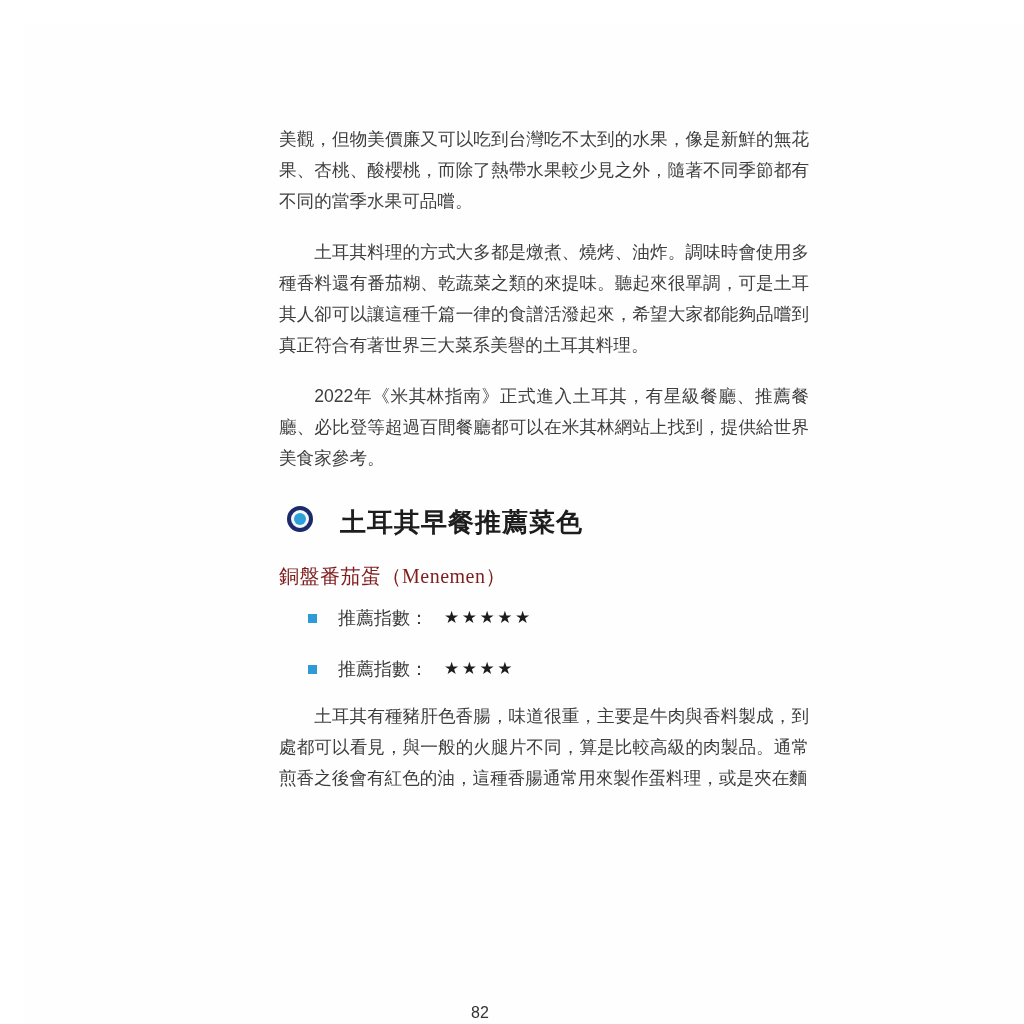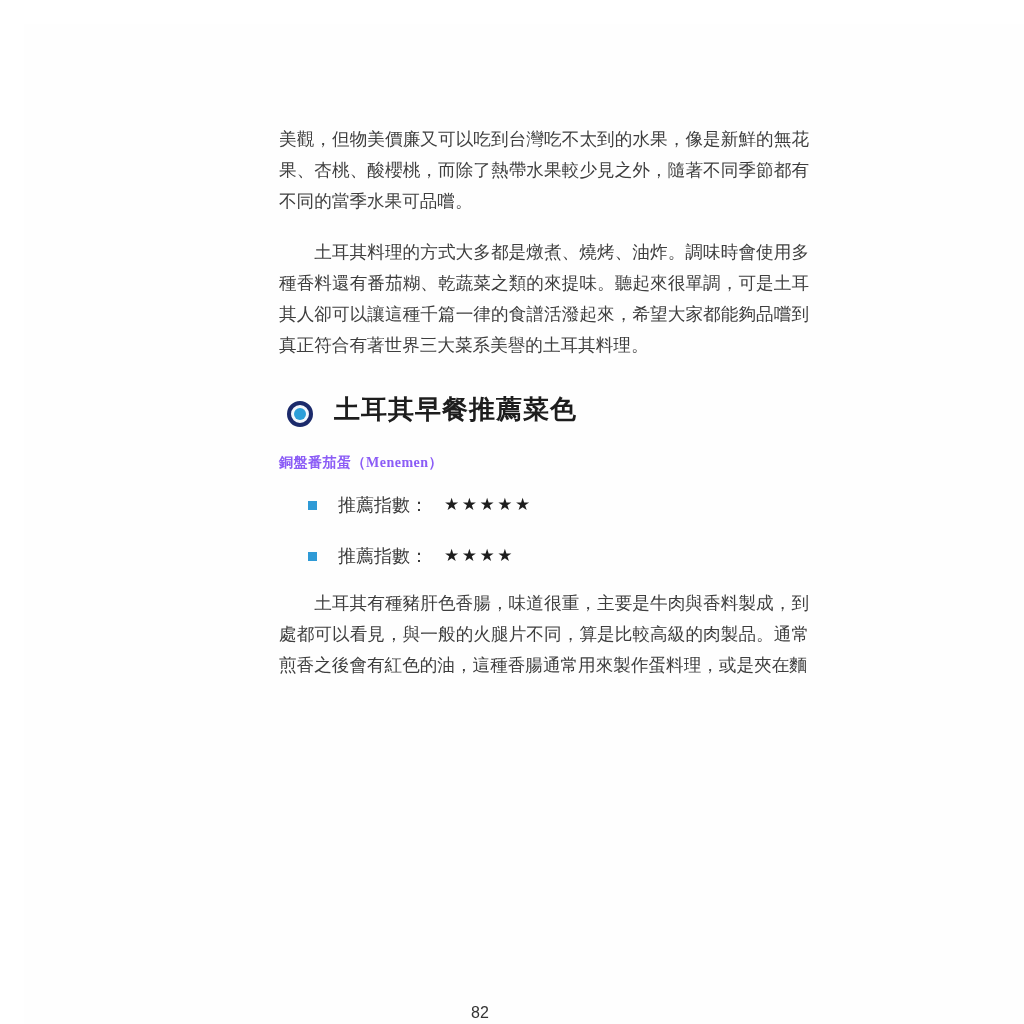--- a/index.html
+++ b/index.html
@@ -19,22 +19,22 @@
   .body-text {
     font-size:17.6px;
     line-height:31px;
     color:#3e3e3e;
     text-align:justify;
     margin:0 0 20px 0;
   }
   .indent { text-indent:2em; }
   .section-heading {
     display:flex;
-    align-items:flex-end;
-    gap:5px;
+    align-items:flex-start;
+    gap:11px;
     margin:24px 0 12px 0;
     font-family:"Liberation Serif", serif;
     font-weight:bold;
     font-size:26px;
     line-height:34px;
     color:#1d1d1d;
     letter-spacing:1px;
   }
   .eye-icon {
     flex:0 0 auto;
@@ -50,24 +50,24 @@
     background:#2d9fd9;
     display:flex; align-items:center; justify-content:center;
   }
   .eye-pupil {
     width:5px; height:5px;
     border-radius:50%;
     background:#14246a;
   }
   .dish-title {
     font-family:"Liberation Serif", serif;
-    font-weight:bold;
-    font-size:14px;
+    font-weight:normal;
+    font-size:20px;
     line-height:28px;
-    color:#8b5cf6;
+    color:#7f1d1d;
     margin:14px 0 9px 0;
     letter-spacing:0.5px;
   }
   .rating-line {
     display:flex;
     align-items:center;
     padding-left:21px;
     margin:0 0 13px 0;
     line-height:22px;
   }
@@ -100,20 +100,21 @@
 </head>
 <body>
 
 <div class="page">
   <div class="content">
 
     <p class="body-text">美觀，但物美價廉又可以吃到台灣吃不太到的水果，像是新鮮的無花果、杏桃、酸櫻桃，而除了熱帶水果較少見之外，隨著不同季節都有不同的當季水果可品嚐。</p>
 
     <p class="body-text indent">土耳其料理的方式大多都是燉煮、燒烤、油炸。調味時會使用多種香料還有番茄糊、乾蔬菜之類的來提味。聽起來很單調，可是土耳其人卻可以讓這種千篇一律的食譜活潑起來，希望大家都能夠品嚐到真正符合有著世界三大菜系美譽的土耳其料理。</p>
 
+    <p class="body-text indent">2022年《米其林指南》正式進入土耳其，有星級餐廳、推薦餐廳、必比登等超過百間餐廳都可以在米其林網站上找到，提供給世界美食家參考。</p>
 
     <h2 class="section-heading">
       <span class="eye-icon">
         <span class="eye-iris">
           <span class="eye-pupil"></span>
         </span>
       </span>
       <span>土耳其早餐推薦菜色</span>
     </h2>
 

